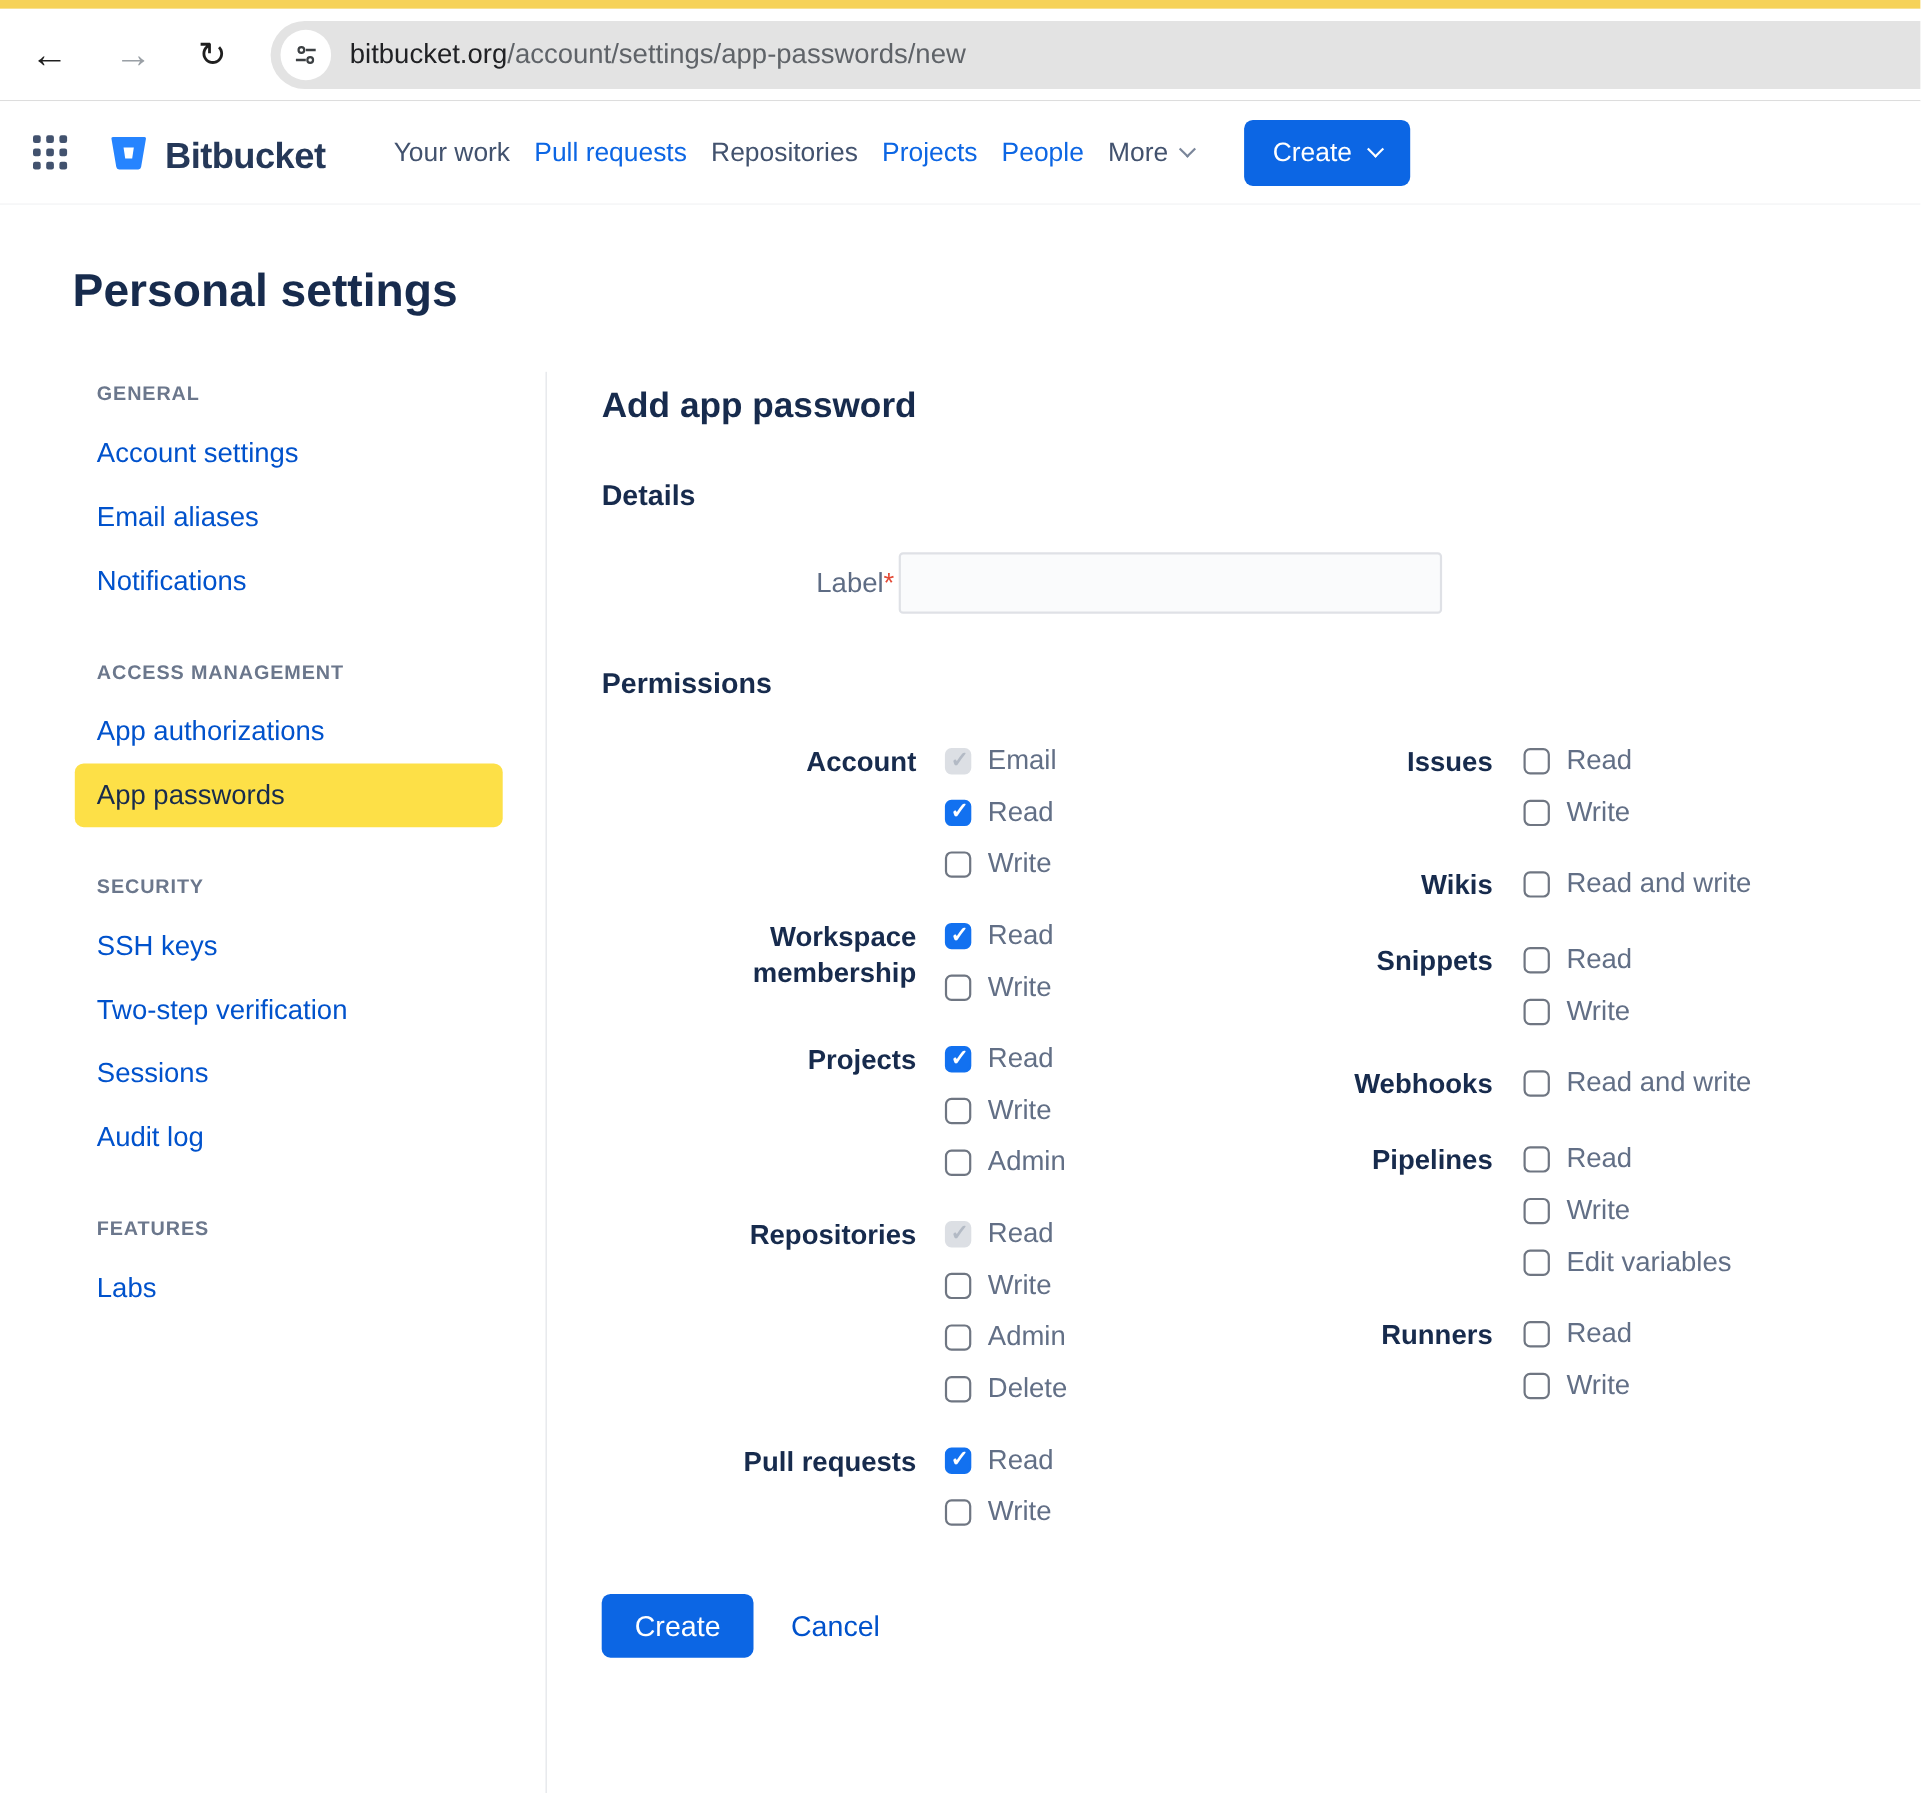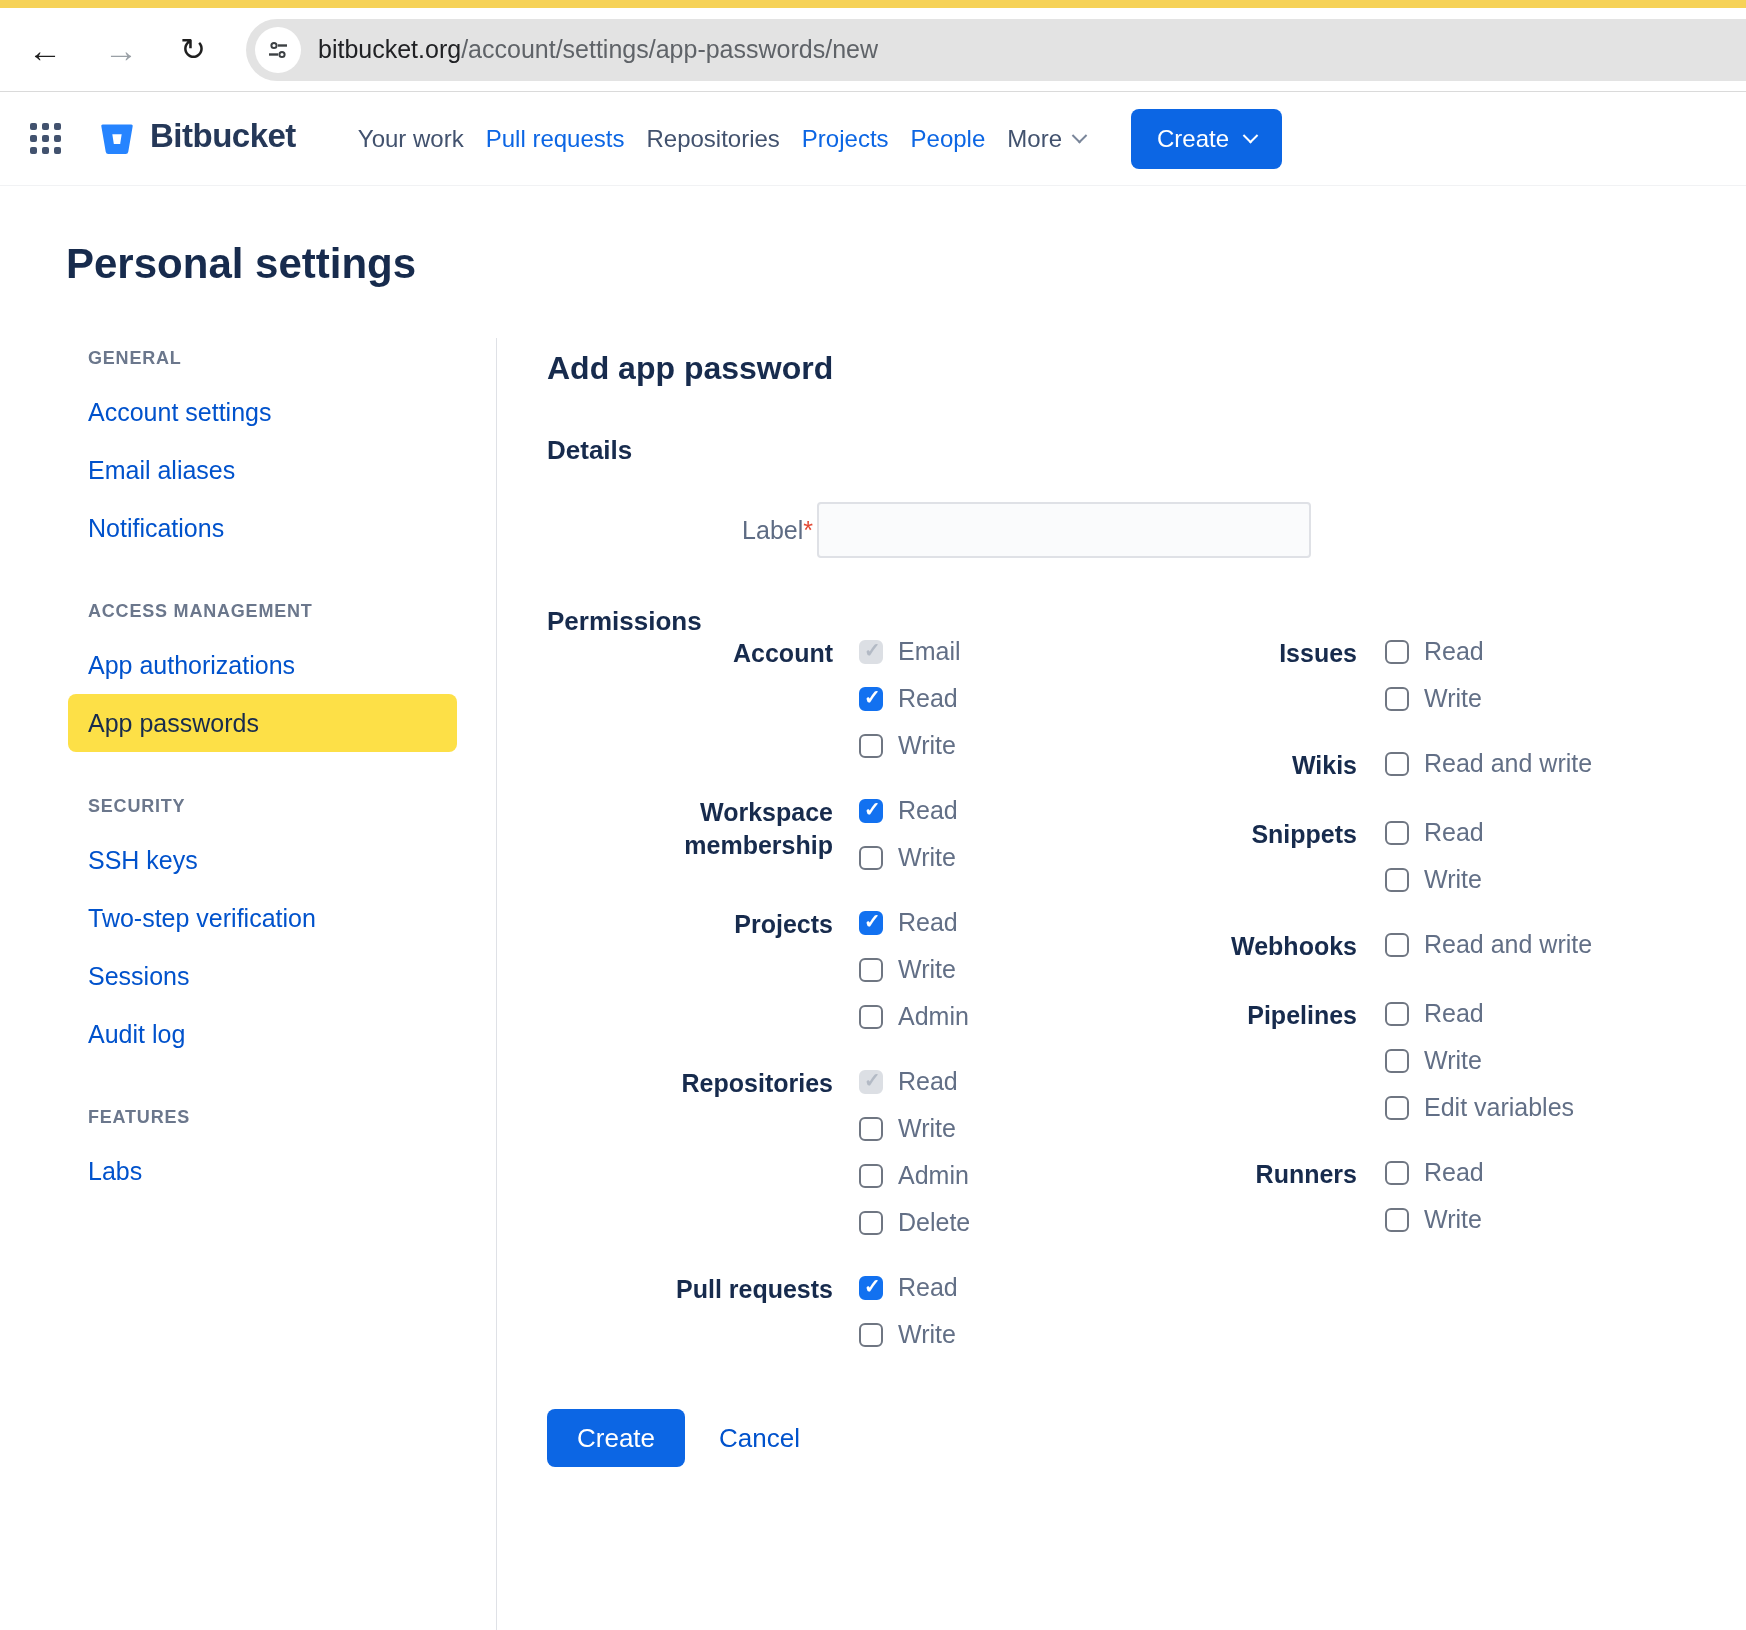--- a/index.html
+++ b/index.html
@@ -14,21 +14,21 @@
   .reload-glyph { font-size:31px; color:#1F1F1F; margin-right:40px; line-height:1; cursor:pointer; }
   .url-pill { flex:1; height:62px; background:#E3E3E3; border-radius:31px 0 0 31px; display:flex; align-items:center; padding-left:9px; }
   .site-info-circle { width:46px; height:46px; border-radius:50%; background:#fff; display:flex; align-items:center; justify-content:center; margin-right:17px; flex-shrink:0; }
   .url-text { font-size:25px; color:#202124; white-space:nowrap; }
   .url-path { color:#5F6368; }
 
   
   .navbar { height:94px; display:flex; align-items:center; padding:0 30px; border-bottom:1px solid #F1F2F4; background:#fff; }
   .apps-grid { display:grid; grid-template-columns:repeat(3,7px); grid-gap:5px; margin-right:34px; cursor:pointer; }
   .apps-grid i { width:7px; height:7px; background:#42526E; border-radius:2px; }
-  .logo { display:flex; align-items:flex-start; margin-right:62px; cursor:pointer; }
+  .logo { display:flex; align-items:flex-end; margin-right:62px; cursor:pointer; }
   .logo-word { font-size:33px; font-weight:600; color:#253858; margin-left:11px; letter-spacing:-0.5px; }
   .nav-links { display:flex; align-items:center; gap:22px; font-size:24px; }
   .nav-link { cursor:pointer; display:flex; align-items:center; gap:12px; }
   .nav-dark { color:#42526E; }
   .nav-blue { color:#0C66E4; }
   .chev { width:11px; height:11px; border-right:2.5px solid #7A869A; border-bottom:2.5px solid #7A869A; transform:rotate(45deg) translate(-2px,-2px); display:inline-block; }
   .chev.white { border-color:#fff; }
   .create-btn { margin-left:46px; background:#0C66E4; color:#fff; font-size:24px; font-weight:500; height:60px; padding:0 26px; border-radius:8px; border:none; display:flex; align-items:center; gap:16px; cursor:pointer; font-family:inherit; }
 
   
@@ -44,21 +44,21 @@
 
   
   .main { flex:1; padding-left:50px; }
   .main-title { font-size:32px; font-weight:700; margin-top:12px; }
   .section-heading { font-size:26px; font-weight:700; margin-top:48px; }
   .field-row { display:flex; align-items:center; margin-top:36px; }
   .field-label { width:270px; text-align:right; font-size:25px; color:#5E6C84; padding-right:4px; }
   .req { color:#E34935; }
   .text-input { width:494px; height:56px; background:#FAFBFC; border:2px solid #DFE1E6; border-radius:4px; font-size:24px; padding:0 12px; color:#172B4D; font-family:inherit; }
 
-  .perm-columns { display:flex; }
+  .perm-columns { display:flex; margin-top:40px; }
   .perm-left { width:588px; flex-shrink:0; }
   .perm-right { flex:1; }
   .perm-group { display:flex; align-items:flex-start; margin-bottom:36px; }
   .perm-group-label { font-size:25px; font-weight:700; color:#172B4D; text-align:right; line-height:1.32; }
   .perm-left .perm-group-label { width:312px; padding-right:26px; flex-shrink:0; }
   .perm-right .perm-group-label { width:250px; padding-right:28px; flex-shrink:0; }
   .perm-option { display:flex; align-items:center; margin-bottom:18px; cursor:pointer; }
   .perm-option:last-child { margin-bottom:0; }
   .checkbox { width:24px; height:24px; border:2px solid #6F7682; border-radius:6px; background:#fff; position:relative; flex-shrink:0; }
   .checkbox[data-state="checked"] { background:#1271F0; border-color:#1271F0; }

